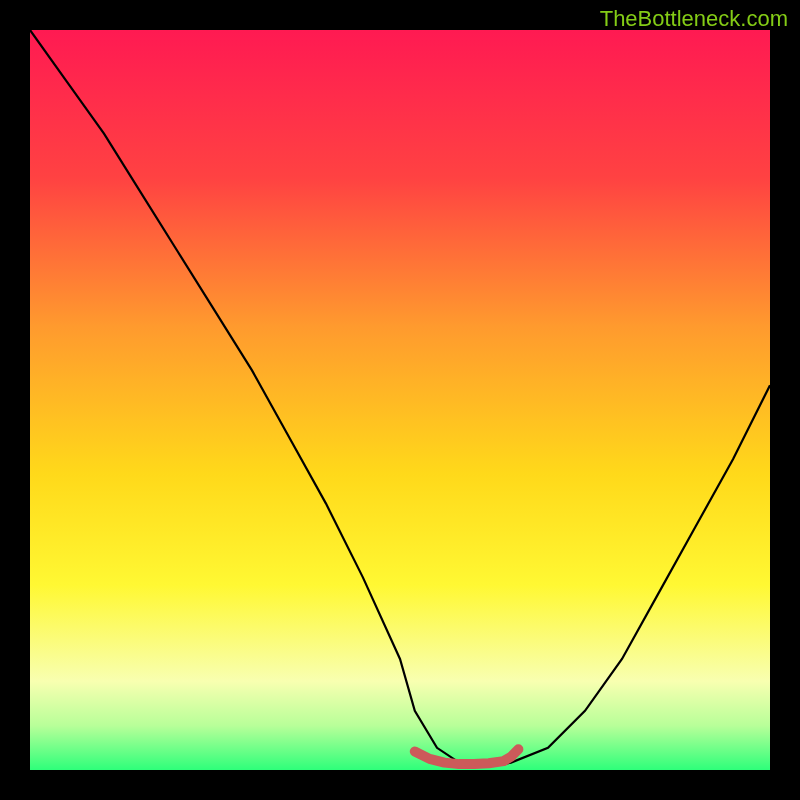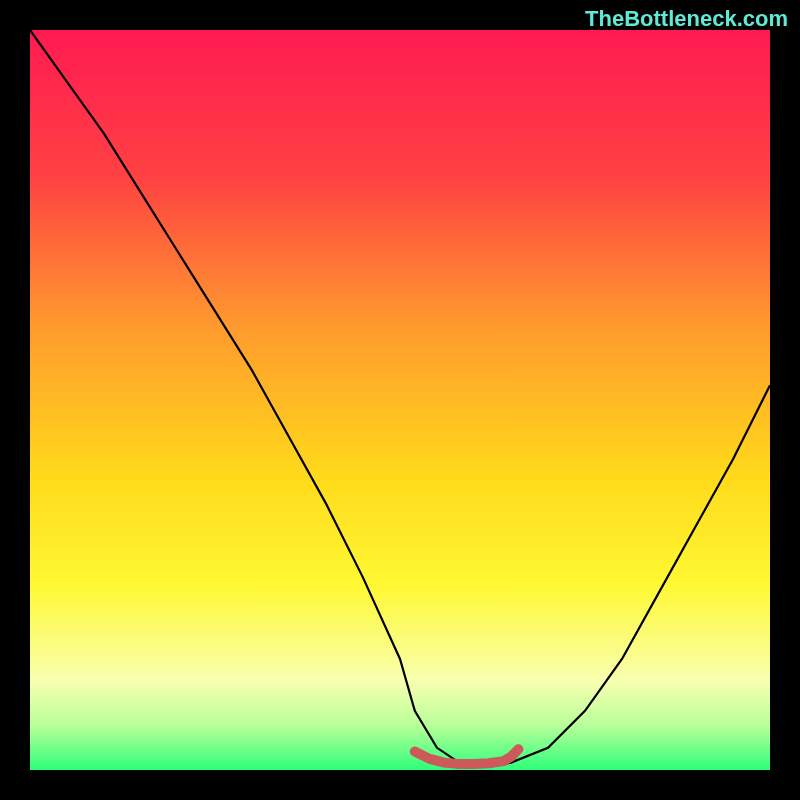--- a/index.html
+++ b/index.html
@@ -8,23 +8,23 @@
     width: 800px;
     height: 800px;
     background: #000;
     position: relative;
     font-family: Arial, sans-serif;
   }
   .watermark {
     position: absolute;
     top: 6px;
     right: 12px;
-    color: #5eead4;
+    color: #84cc16;
     font-size: 22px;
-    font-weight: 700;
+    font-weight: 400;
     z-index: 10;
   }
   .plot-area {
     position: absolute;
     left: 30px;
     top: 30px;
     width: 740px;
     height: 740px;
   }
   svg {

